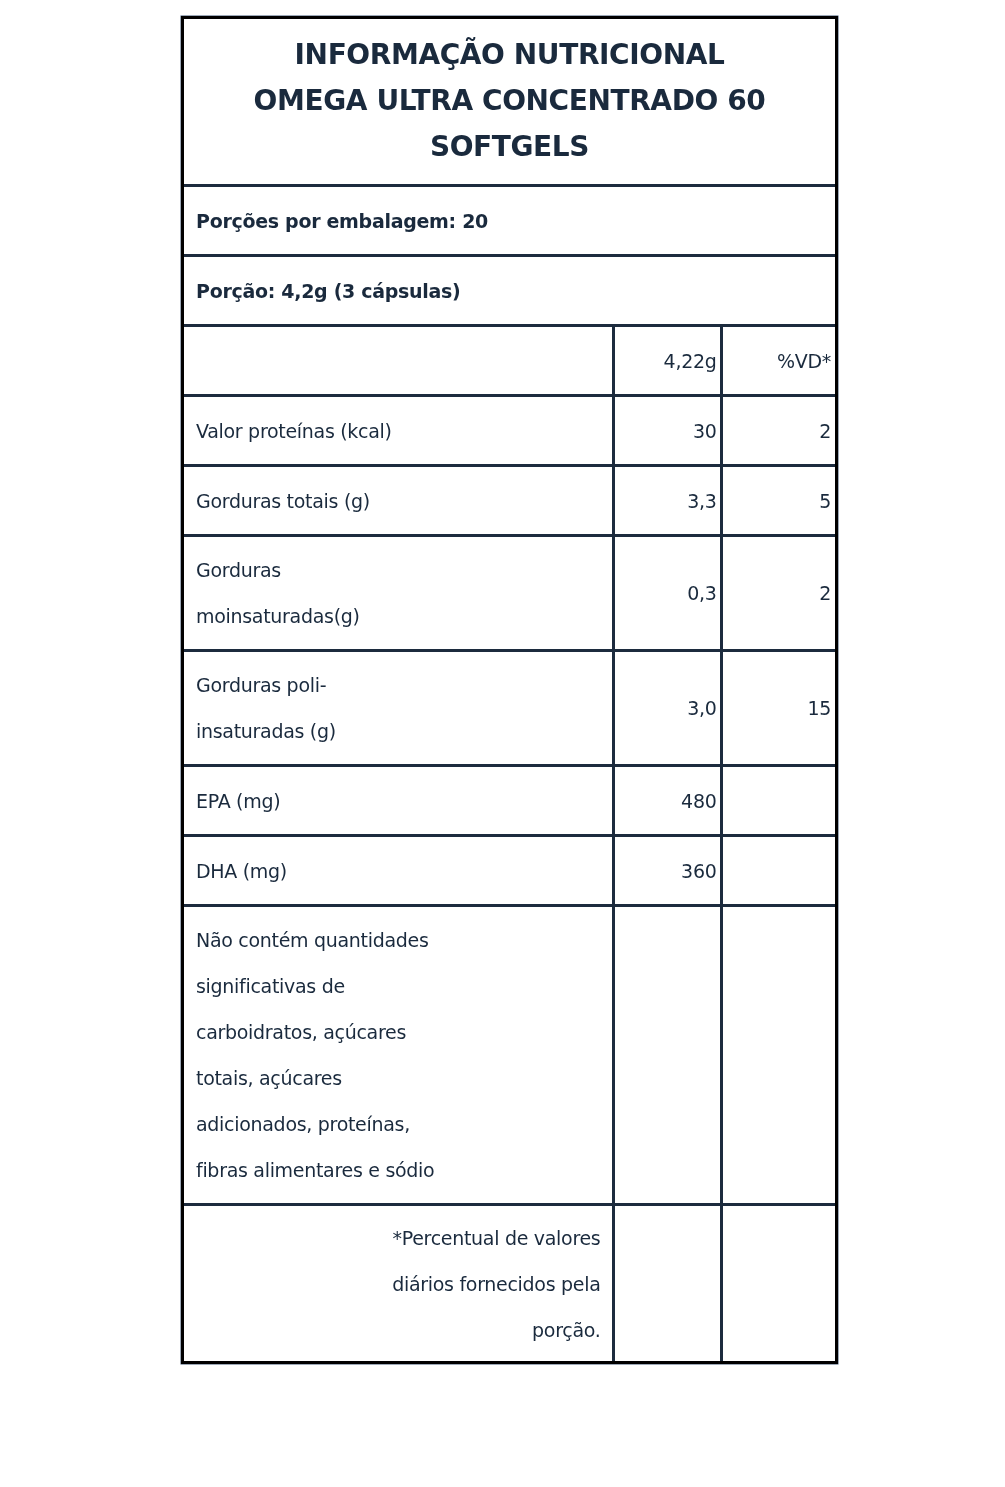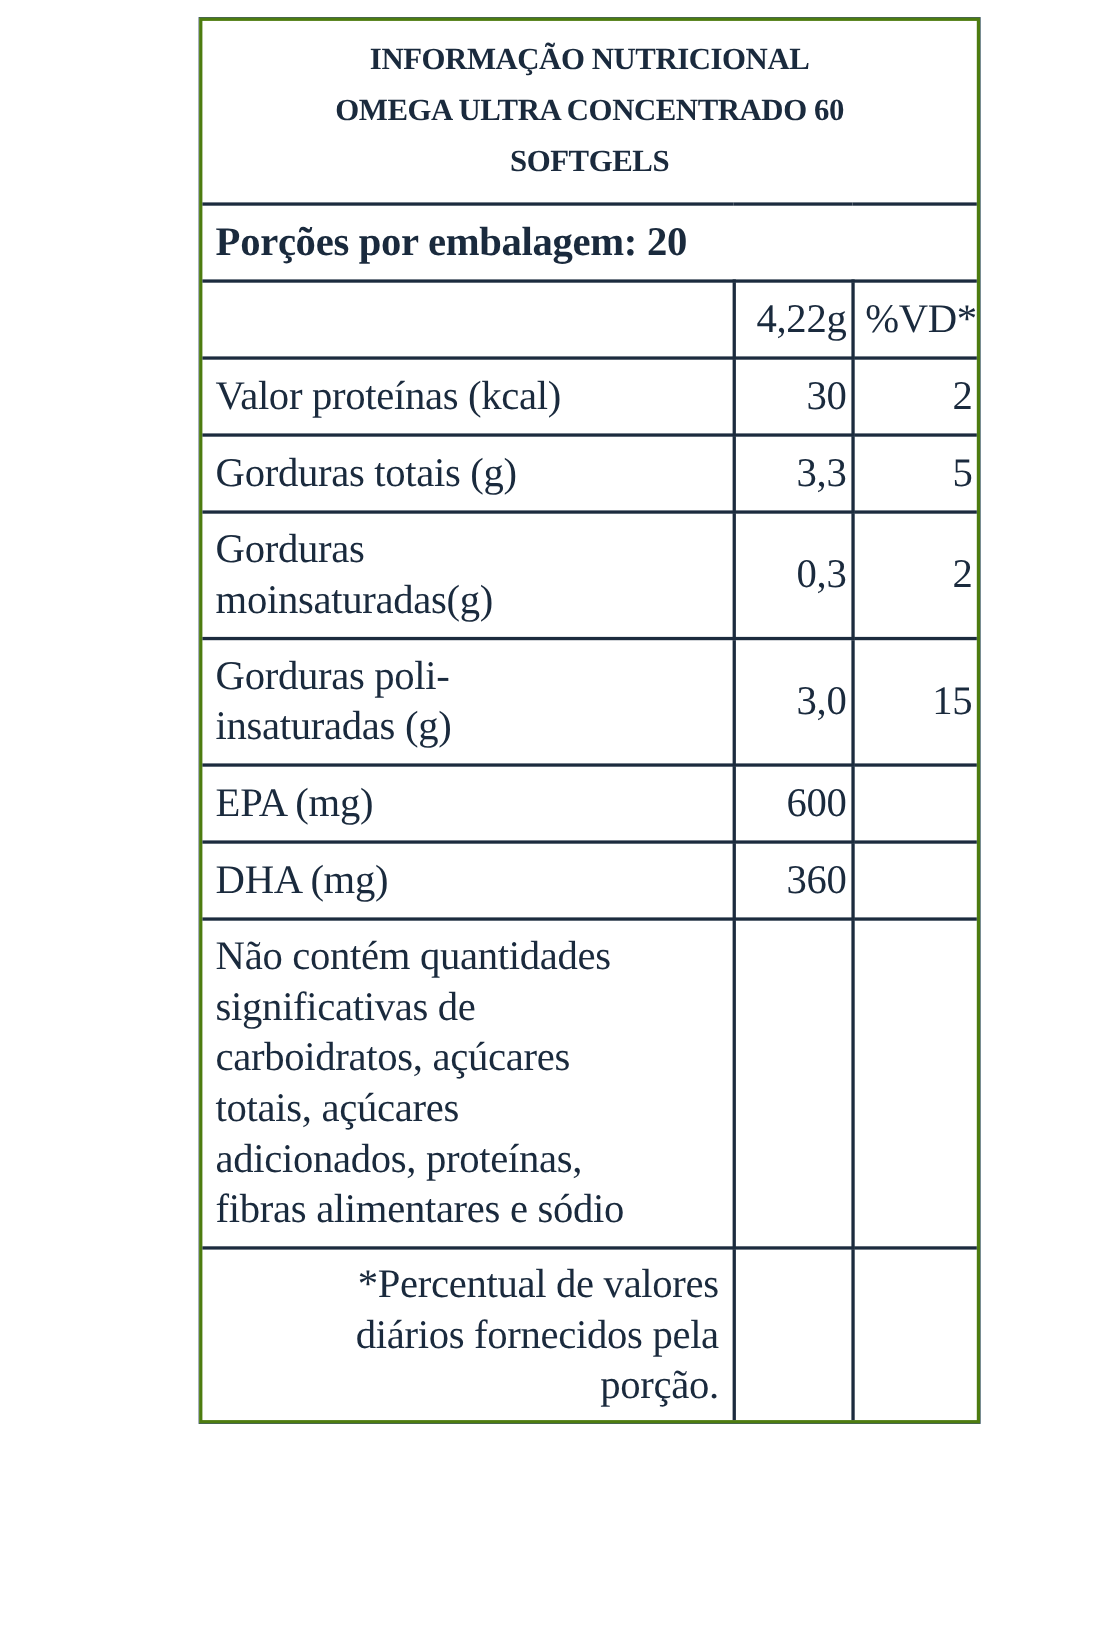--- a/index.html
+++ b/index.html
@@ -11,36 +11,35 @@
     width: 1005px;
     height: 1487px;
     position: relative;
     font-family: "DejaVu Sans", "Liberation Sans", sans-serif;
     color: #1a2a3d;
   }
   .table-wrap {
     position: absolute;
     left: 181px;
     top: 16px;
-    width: 710px;
+    width: 657px;
     box-sizing: border-box;
-    border: 3px solid #4d7c0f;
+    border: 3px solid #000000;
     box-shadow: 0 0 0 0.5px #3a5270;
-    font-family: Liberation Serif, serif;
   }
   table {
     border-collapse: collapse;
     width: 100%;
     table-layout: fixed;
   }
   td {
     border: 3px solid #1c2b3e;
     padding: 0 12px;
     vertical-align: middle;
-    font-size: 37px;
+    font-size: 19px;
     line-height: 46px;
     letter-spacing: -0.3px;
   }
   tr:first-child td { border-top: none; }
   tr td:first-child { border-left: none; }
   tr td:last-child { border-right: none; }
   tr:last-child td { border-bottom: none; }
   .title-cell {
     text-align: center;
     font-weight: bold;
@@ -77,20 +76,23 @@
         <tr>
       <td colspan="3" class="title-cell">
         <div>INFORMAÇÃO NUTRICIONAL</div>
         <div>OMEGA ULTRA CONCENTRADO 60</div>
         <div>SOFTGELS</div>
       </td>
     </tr>
     <tr>
       <td colspan="3" class="bold-cell">Porções por embalagem: 20</td>
     </tr>
+    <tr>
+      <td colspan="3" class="bold-cell">Porção: 4,2g (3 cápsulas)</td>
+    </tr>
     <tr class="row-std">
       <td></td>
       <td class="val">4,22g</td>
       <td class="val">%VD*</td>
     </tr>
     <tr class="row-std">
       <td>Valor proteínas (kcal)</td>
       <td class="val">30</td>
       <td class="val">2</td>
     </tr>
@@ -110,21 +112,21 @@
     <tr class="row-tall">
       <td>
         <div>Gorduras poli-</div>
         <div>insaturadas (g)</div>
       </td>
       <td class="val">3,0</td>
       <td class="val">15</td>
     </tr>
     <tr class="row-std">
       <td>EPA (mg)</td>
-      <td class="val">600</td>
+      <td class="val">480</td>
       <td class="val"></td>
     </tr>
     <tr class="row-std">
       <td>DHA (mg)</td>
       <td class="val">360</td>
       <td class="val"></td>
     </tr>
     <tr class="row-notes">
       <td>
         <div>Não contém quantidades</div>

